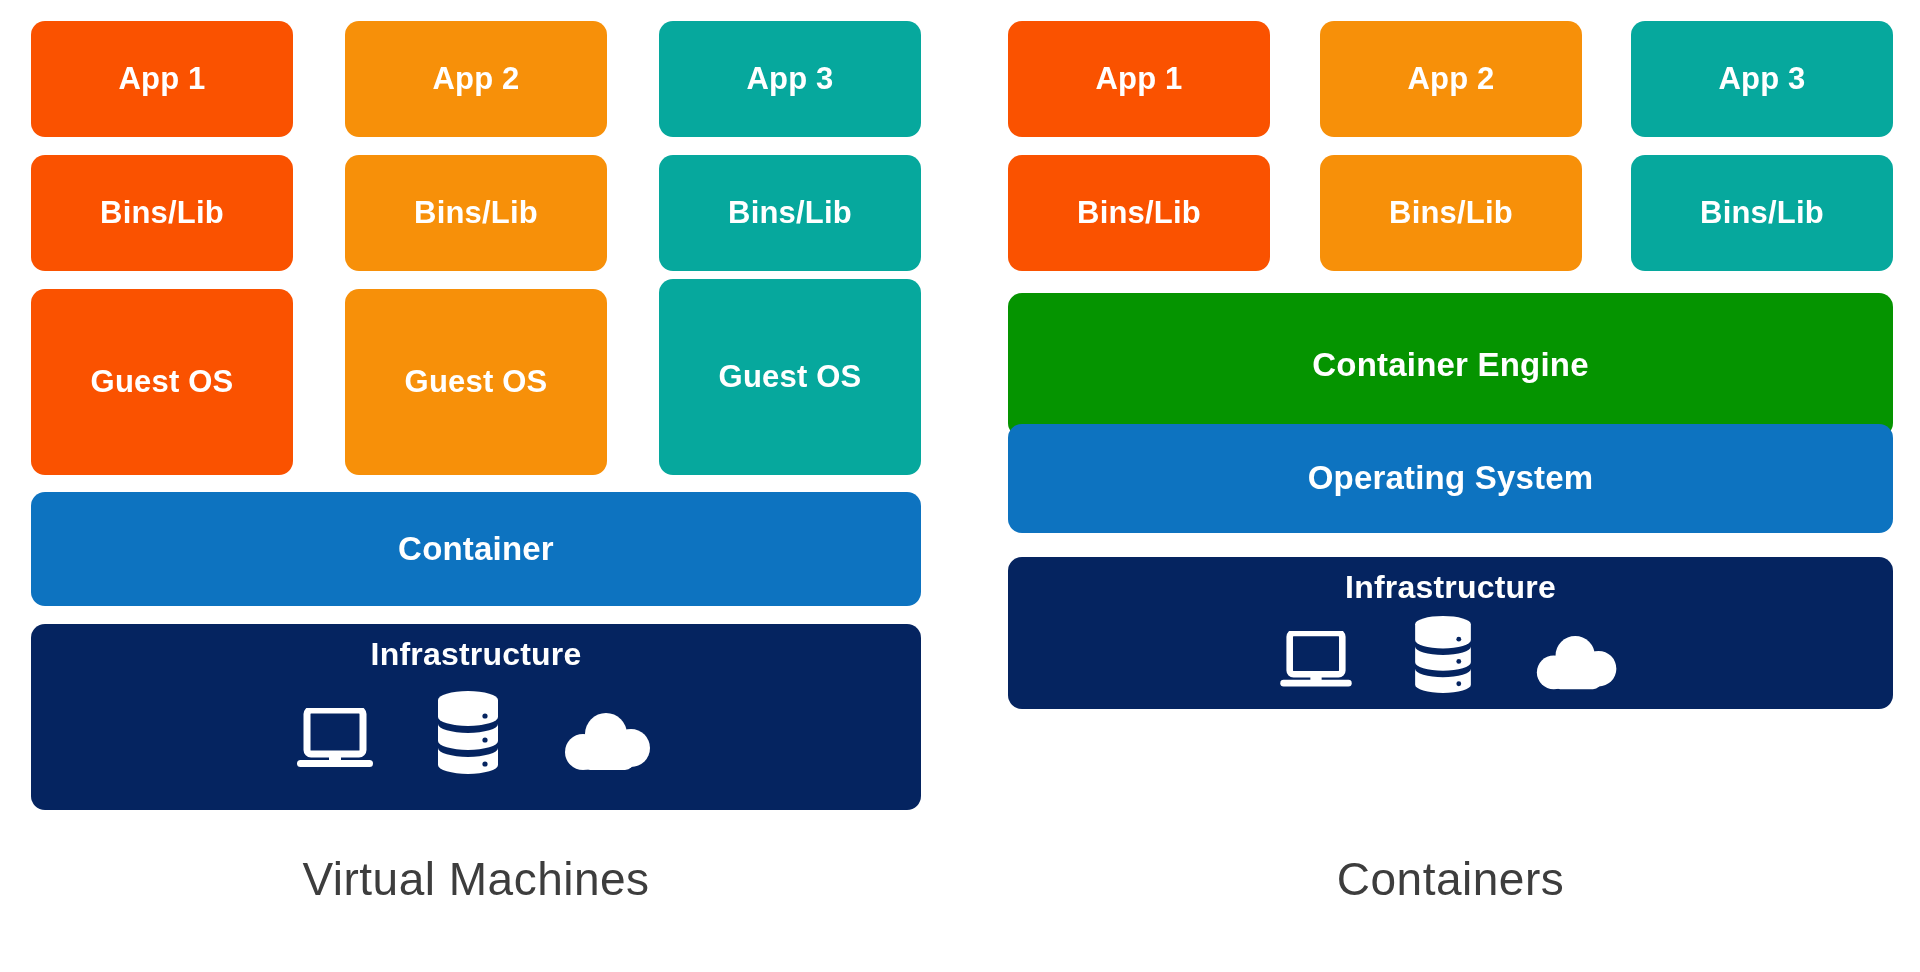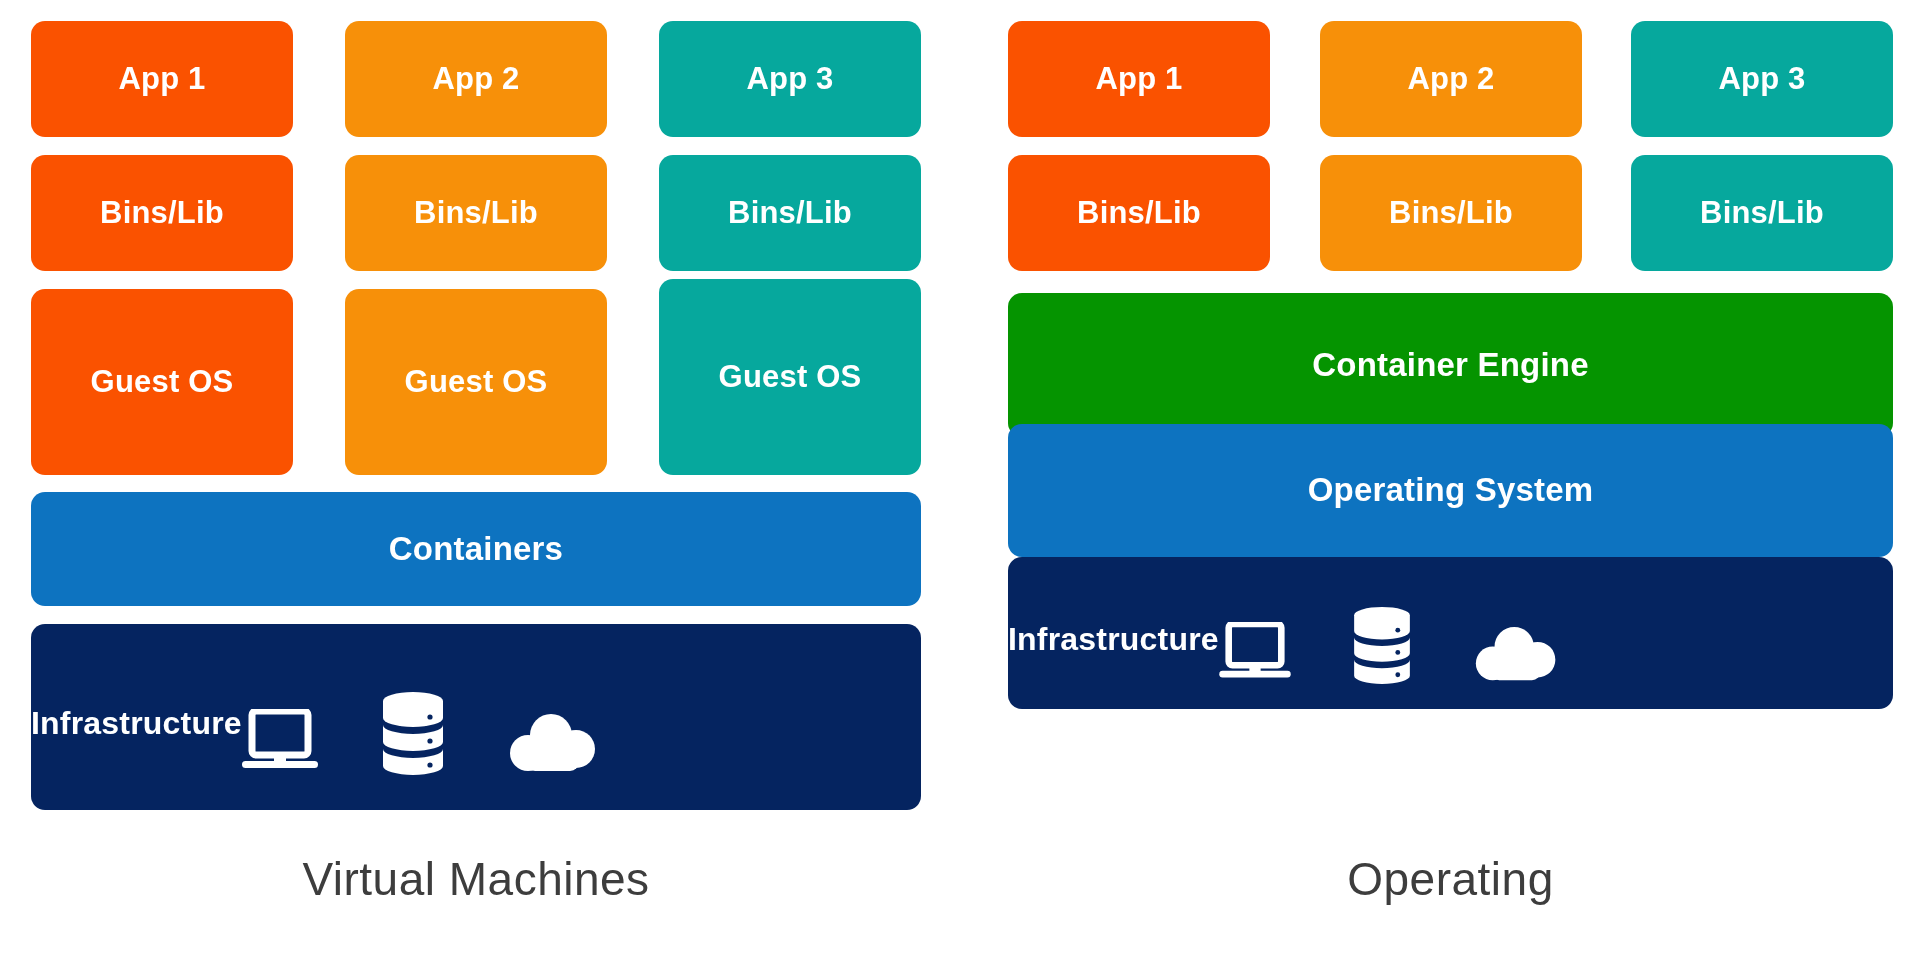--- a/index.html
+++ b/index.html
@@ -32,20 +32,21 @@
     font-family: "Liberation Sans", sans-serif;
     font-weight: 700;
     line-height: 1.05;
     letter-spacing: 0.2px;
   }
   .box.small-lbl { font-size: 31px; }
   .box.wide-lbl  { font-size: 33px; }
 
   
   .box.stacked {
+    flex-direction: column;
     justify-content: flex-start;
     padding-top: 14px;
   }
   .infra-label {
     font-size: 32px;
     font-family: "Liberation Sans", sans-serif;
     color: #ffffff;
   }
   .icon-row {
     display: flex;
@@ -97,21 +98,21 @@
     <span>Guest OS</span>
   </div>
   <div class="box small-lbl" style="left:345px; top:289px; width:262px; height:186px; background:#F79009;">
     <span>Guest OS</span>
   </div>
   <div class="box small-lbl" style="left:659px; top:279px; width:262px; height:196px; background:#06A89D;">
     <span>Guest OS</span>
   </div>
 
   <div class="box wide-lbl" style="left:31px; top:492px; width:890px; height:114px; background:#0D73C0;">
-    <span>Containers</span>
+    <span>Container</span>
   </div>
 
   <div class="box stacked" style="left:31px; top:624px; width:890px; height:186px; background:#052460;">
     <span class="infra-label">Infrastructure</span>
     <div class="icon-row">
       <span>
         <svg width="76" height="66" viewBox="0 0 76 66">
           <rect x="10" y="2" width="56" height="44" rx="4" ry="4" fill="none" stroke="#ffffff" stroke-width="7"></rect>
           <rect x="0" y="52" width="76" height="7" rx="3.5" ry="3.5" fill="#ffffff"></rect>
           <rect x="32" y="47" width="12" height="6" fill="#ffffff"></rect>
@@ -161,21 +162,21 @@
     <span>Bins/Lib</span>
   </div>
   <div class="box small-lbl" style="left:1631px; top:155px; width:262px; height:116px; background:#06A89D;">
     <span>Bins/Lib</span>
   </div>
 
   <div class="box wide-lbl" style="left:1008px; top:293px; width:885px; height:144px; background:#059400;">
     <span>Container Engine</span>
   </div>
 
-  <div class="box wide-lbl" style="left:1008px; top:424px; width:885px; height:133px; background:#0D73C0;text-align:right;">
+  <div class="box wide-lbl" style="left:1008px; top:424px; width:885px; height:109px; background:#0D73C0;text-align:right;">
     <span>Operating System</span>
   </div>
 
   <div class="box stacked" style="left:1008px; top:557px; width:885px; height:152px; background:#052460;">
     <span class="infra-label">Infrastructure</span>
     <div class="icon-row" style="margin-top:10px; gap:62px;">
       <span>
         <svg width="72" height="62" viewBox="0 0 76 66">
           <rect x="10" y="2" width="56" height="44" rx="4" ry="4" fill="none" stroke="#ffffff" stroke-width="7"></rect>
           <rect x="0" y="52" width="76" height="7" rx="3.5" ry="3.5" fill="#ffffff"></rect>
@@ -206,16 +207,16 @@
           </g>
         </svg>
       </span>
     </div>
   </div>
 
   <div class="caption" style="left:31px; top:852px; width:890px;">
     <span>Virtual Machines</span>
   </div>
   <div class="caption" style="left:1008px; top:852px; width:885px;">
-    <span>Operating</span>
+    <span>Containers</span>
   </div>
 
 </div>
 
 </body></html>

